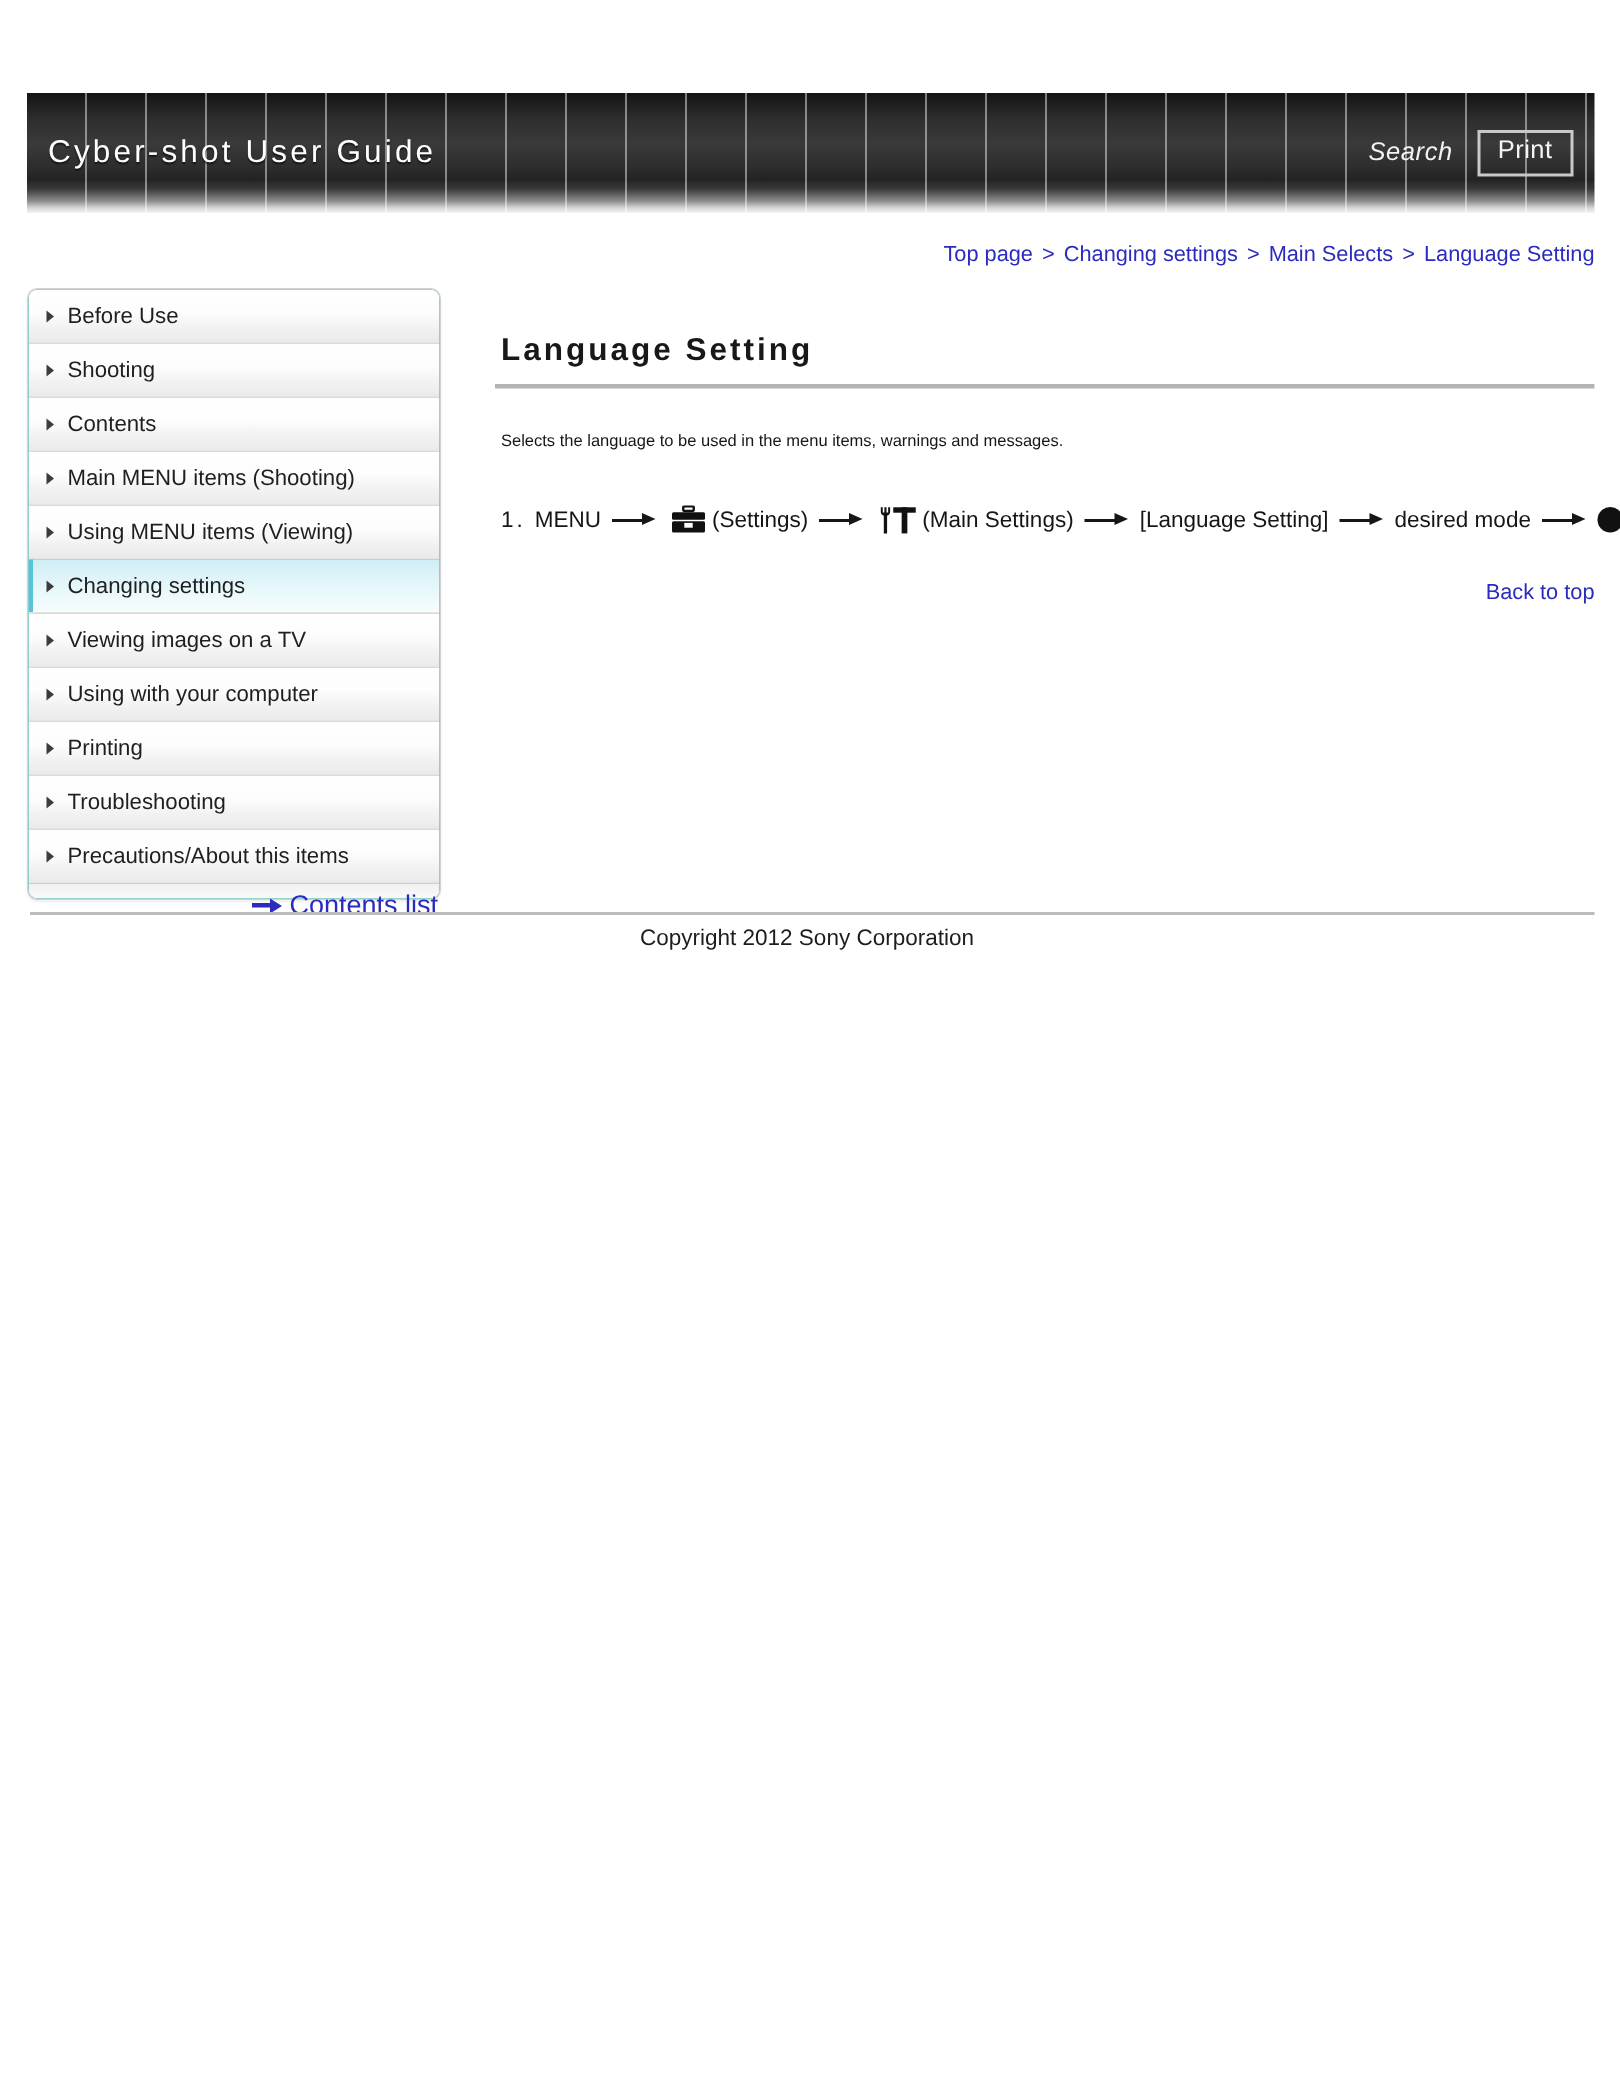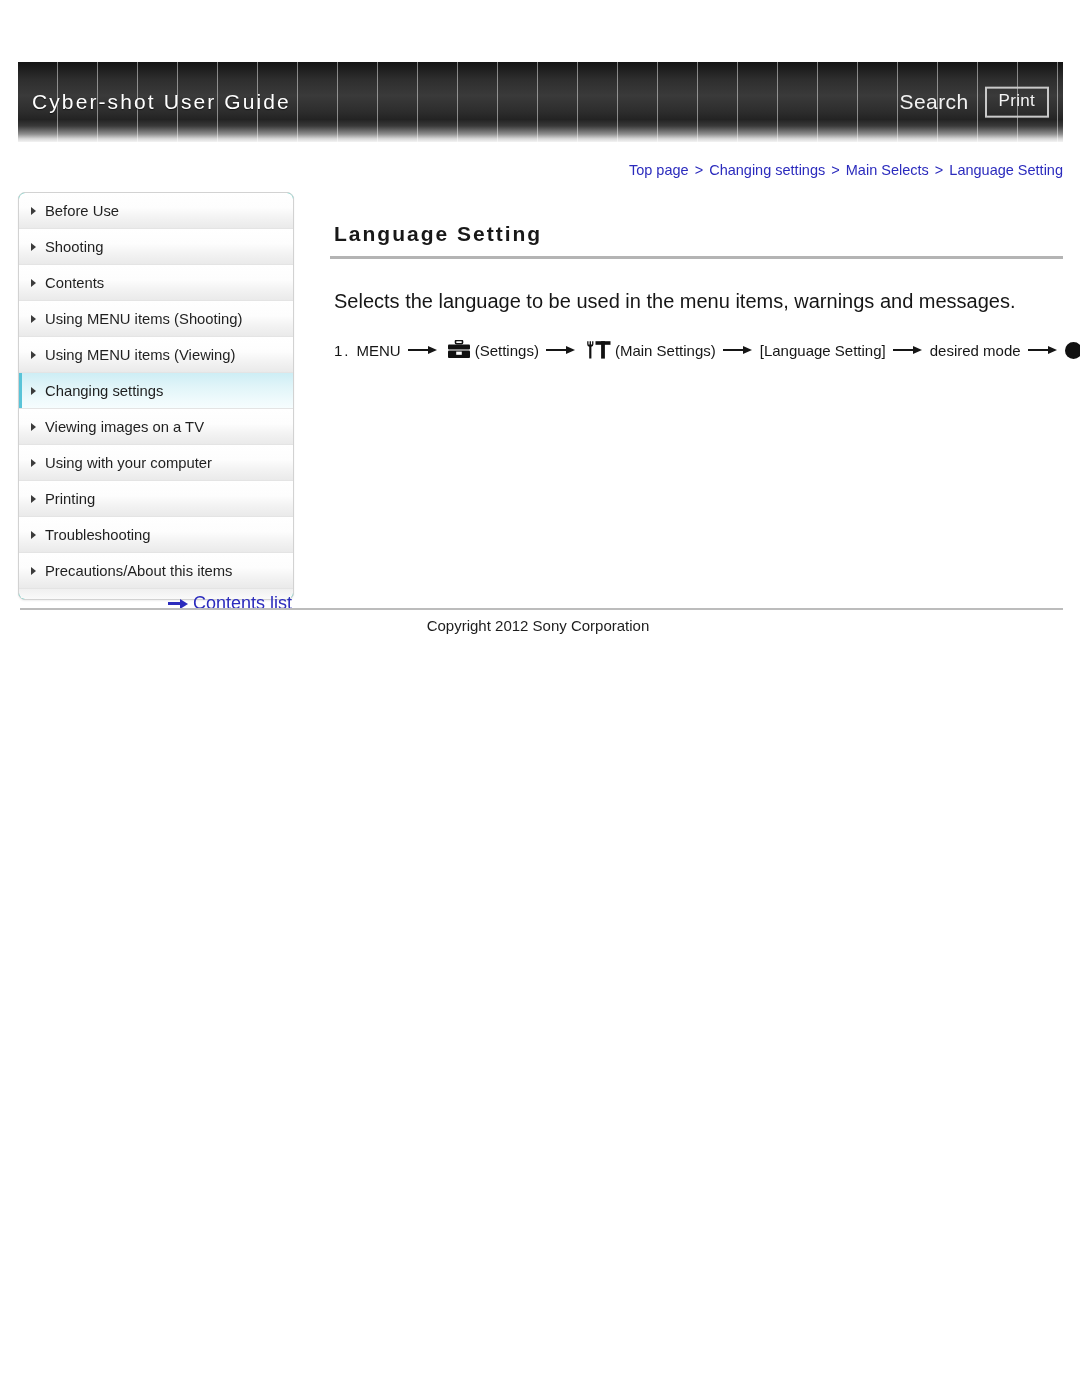--- a/index.html
+++ b/index.html
@@ -70,24 +70,25 @@
     position: absolute;
     right: 14px;
     top: 50%;
     transform: translateY(-50%);
     display: flex;
     align-items: center;
     gap: 16px;
   }
   .header-link {
     color: #f2f2f2;
-    font-size: 21px;
+    font-size: 17px;
     letter-spacing: 0.4px;
     white-space: nowrap;
     text-decoration: none;
+    font-style: italic;
   }
   .print-button {
     display: inline-block;
     border: 2px solid #c9c9c9;
     color: #f4f4f4;
     font-size: 17px;
     padding: 3px 12px 5px 12px;
     letter-spacing: 0.3px;
     background: transparent;
     line-height: 1.1;
@@ -221,23 +222,23 @@
     color: #181818;
     margin: 0 0 10px 4px;
     font-weight: bold;
   }
   .title-rule {
     height: 3px;
     background: #b4b4b4;
     margin-bottom: 28px;
   }
   .body-text {
-    font-size: 20px;
+    font-size: 11px;
     color: #161616;
-    margin: 0 0 24px 4px;
+    margin: 0 0 34px 4px;
     line-height: 1.45;
   }
   .step-row {
     display: flex;
     align-items: center;
     flex-wrap: nowrap;
     font-size: 15px;
     color: #161616;
     margin-left: 4px;
     gap: 0;
@@ -348,21 +349,21 @@
   <div class="nav-item">
     <span class="bullet"></span>
     <span>Shooting</span>
   </div>
   <div class="nav-item">
     <span class="bullet"></span>
     <span>Contents</span>
   </div>
   <div class="nav-item">
     <span class="bullet"></span>
-    <span>Using MENU items (Shooting)</span>
+    <span>Main MENU items (Shooting)</span>
   </div>
   <div class="nav-item">
     <span class="bullet"></span>
     <span>Using MENU items (Viewing)</span>
   </div>
   <div class="nav-item active">
     <span class="bullet"></span>
     <span>Changing settings</span>
   </div>
   <div class="nav-item">
@@ -423,16 +424,19 @@
     </span>
     <span class="step-txt">(Main Settings)</span>
     <span class="arrow-glyph"></span>
     <span class="step-txt">[Language Setting]</span>
     <span class="arrow-glyph"></span>
     <span class="step-txt">desired mode</span>
     <span class="arrow-glyph"></span>
     <span class="center-dot"></span>
   </div>
 
+  <div class="back-to-top">
+    <a href="#">Back to top</a>
+  </div>
 </div>
 
 <div class="footer-rule"></div>
 <div class="footer-copy">Copyright 2012 Sony Corporation</div>
 
 </body></html>

